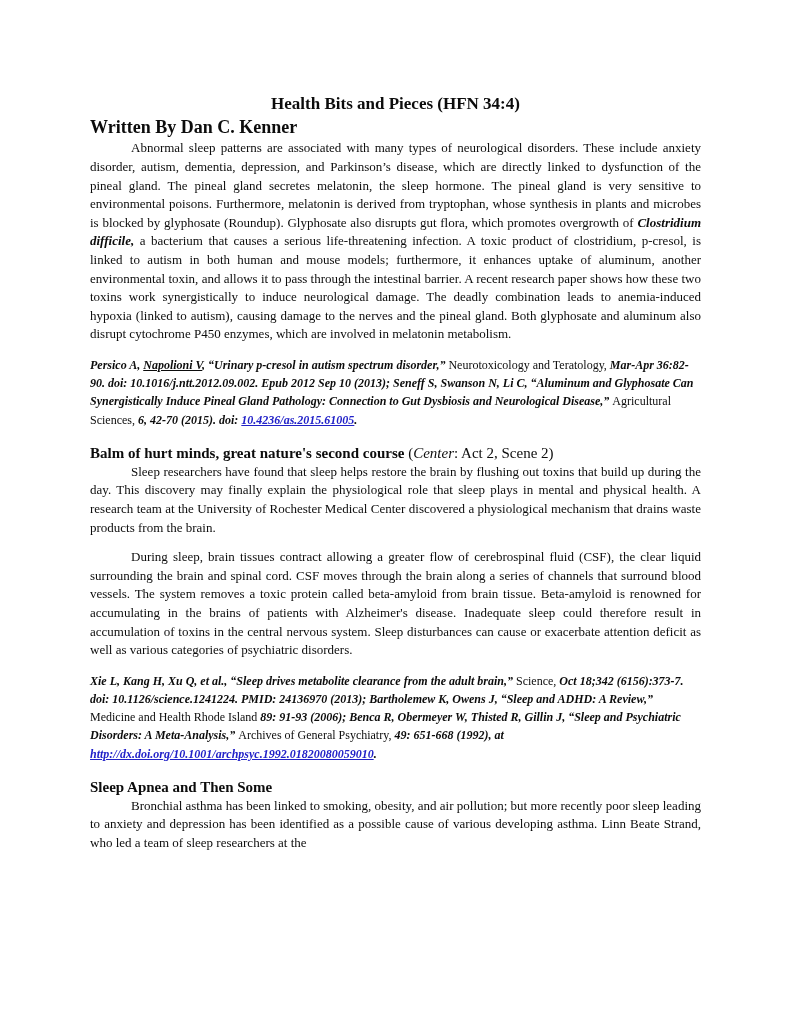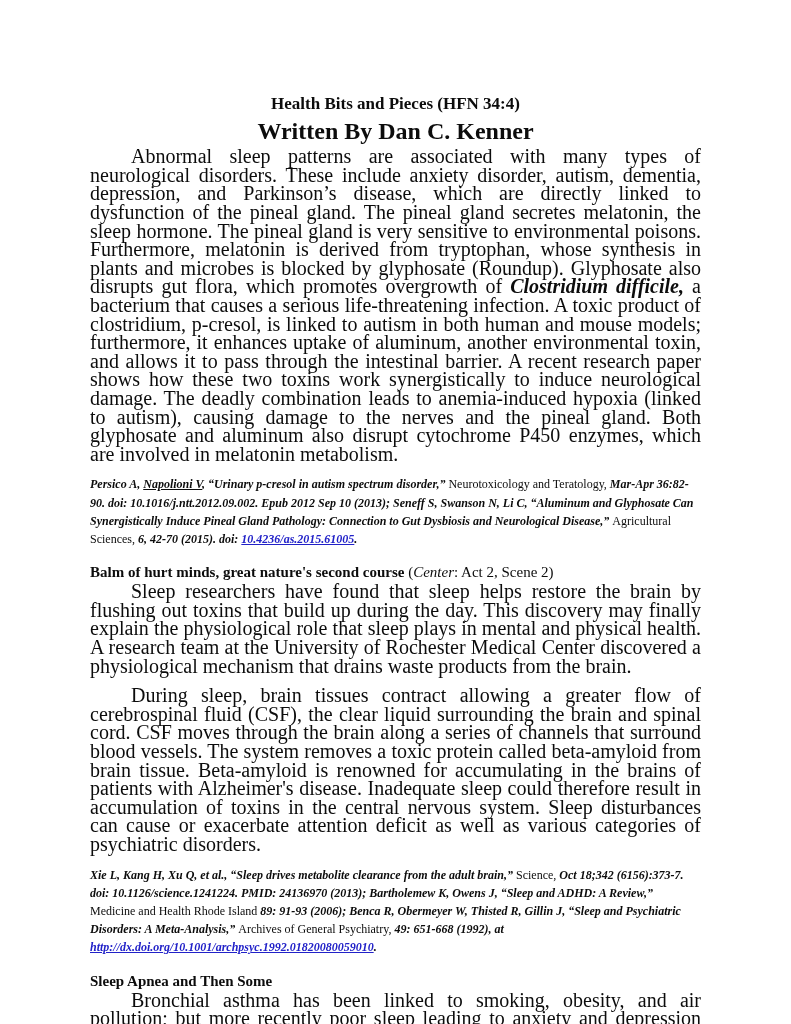--- a/index.html
+++ b/index.html
@@ -9,26 +9,26 @@
     width: 791px; height: 1024px;
     margin: 0 auto;
     background: #ffffff;
     color: var(--ink);
     font-family: Liberation Serif, serif;
     box-sizing: border-box;
     padding: 93px 90px 0 90px;
     overflow: hidden;
   }
   .title  { font-size: 17px;  font-weight: bold; text-align: center; margin: 0; line-height: 1.3; }
-  .author { font-size: 24px; font-weight: bold; text-align: center; margin: 1px 0 0 0; line-height: 1.3; }
+  .author { font-size: 18px; font-weight: bold; text-align: left; margin: 1px 0 0 0; line-height: 1.3; }
   h3.section-heading {
     font-size: 15px; font-weight: normal; margin: 15px 0 0 0; line-height: 19px;
   }
   p.body {
-    font-size: 20px; line-height: 18.6px; margin: 0;
+    font-size: 13px; line-height: 18.6px; margin: 0;
     text-align: justify; text-indent: 41px;
   }
   p.body.follow { margin-top: 11px; }
   p.citation {
     font-size: 12px; line-height: 18.2px; margin: 12px 0 0 0;
     font-weight: bold; font-style: italic; text-align: left;
   }
   
   .b { font-weight: bold; }
   .i { font-style: italic; }

